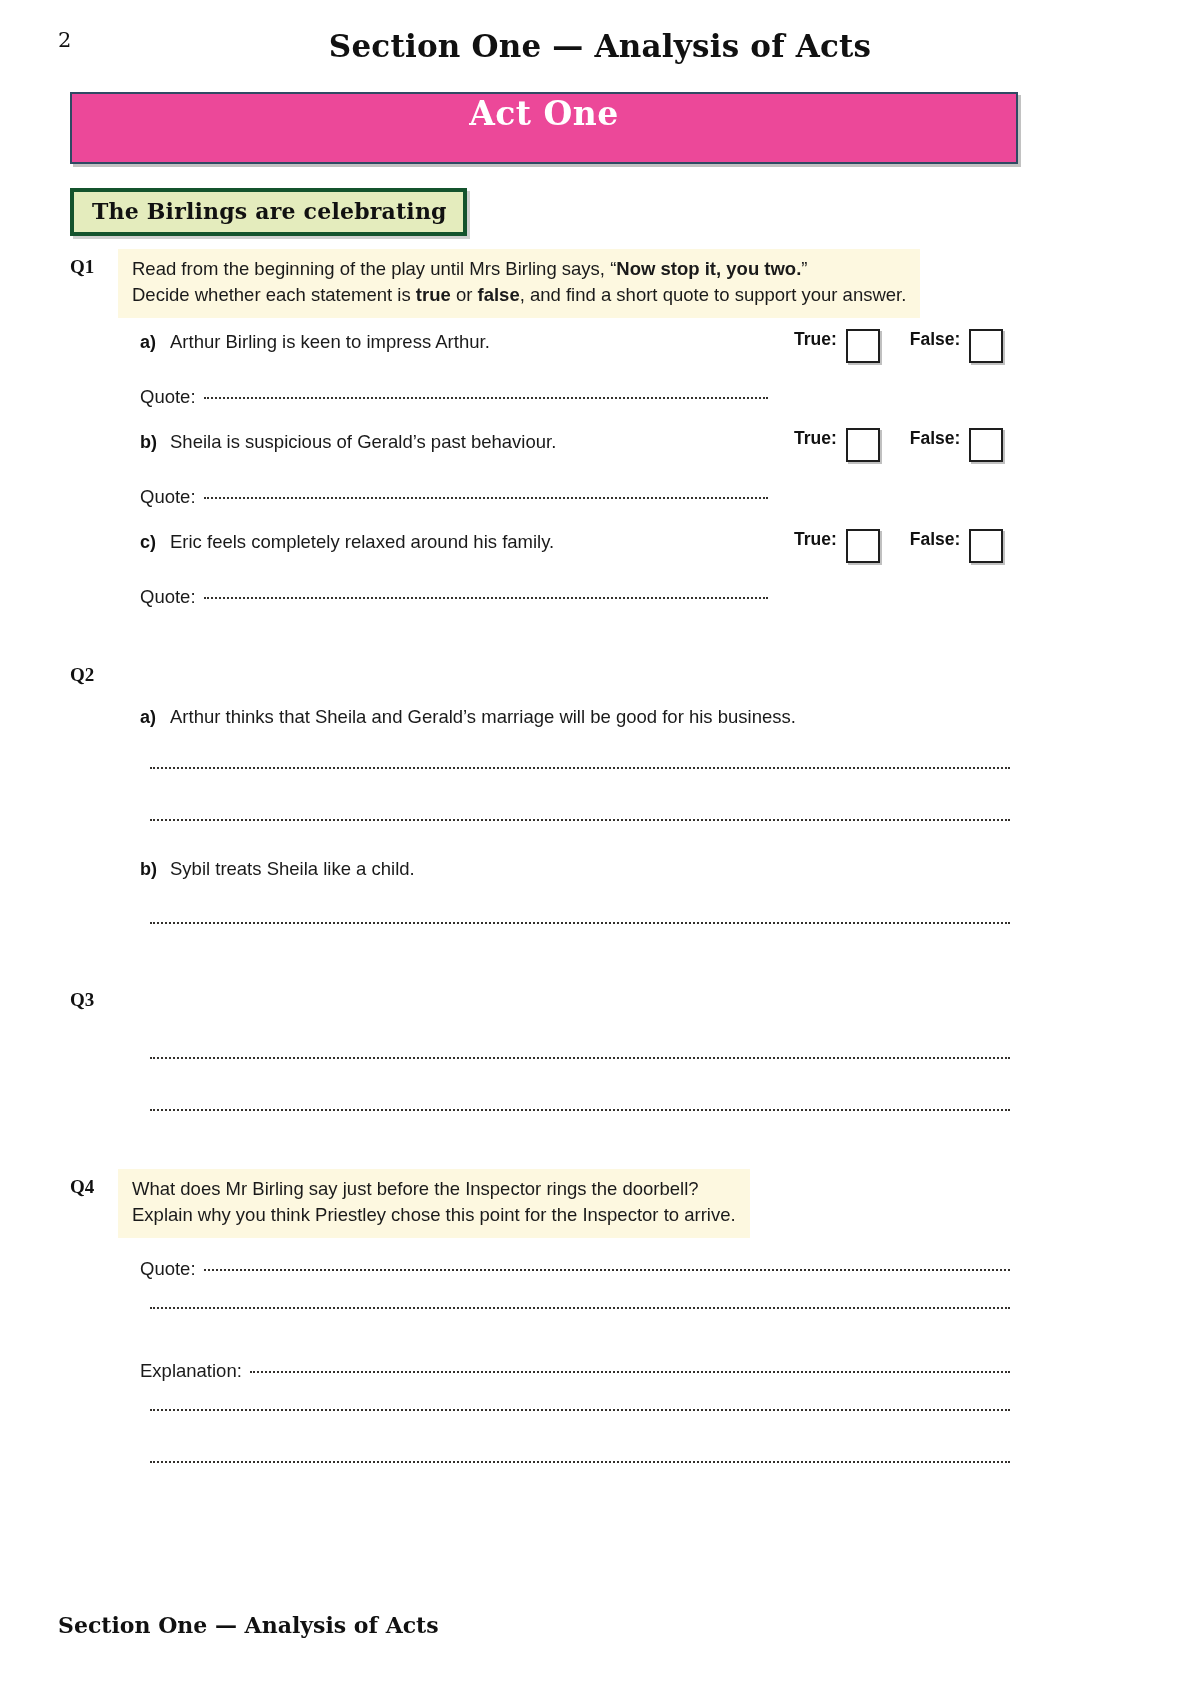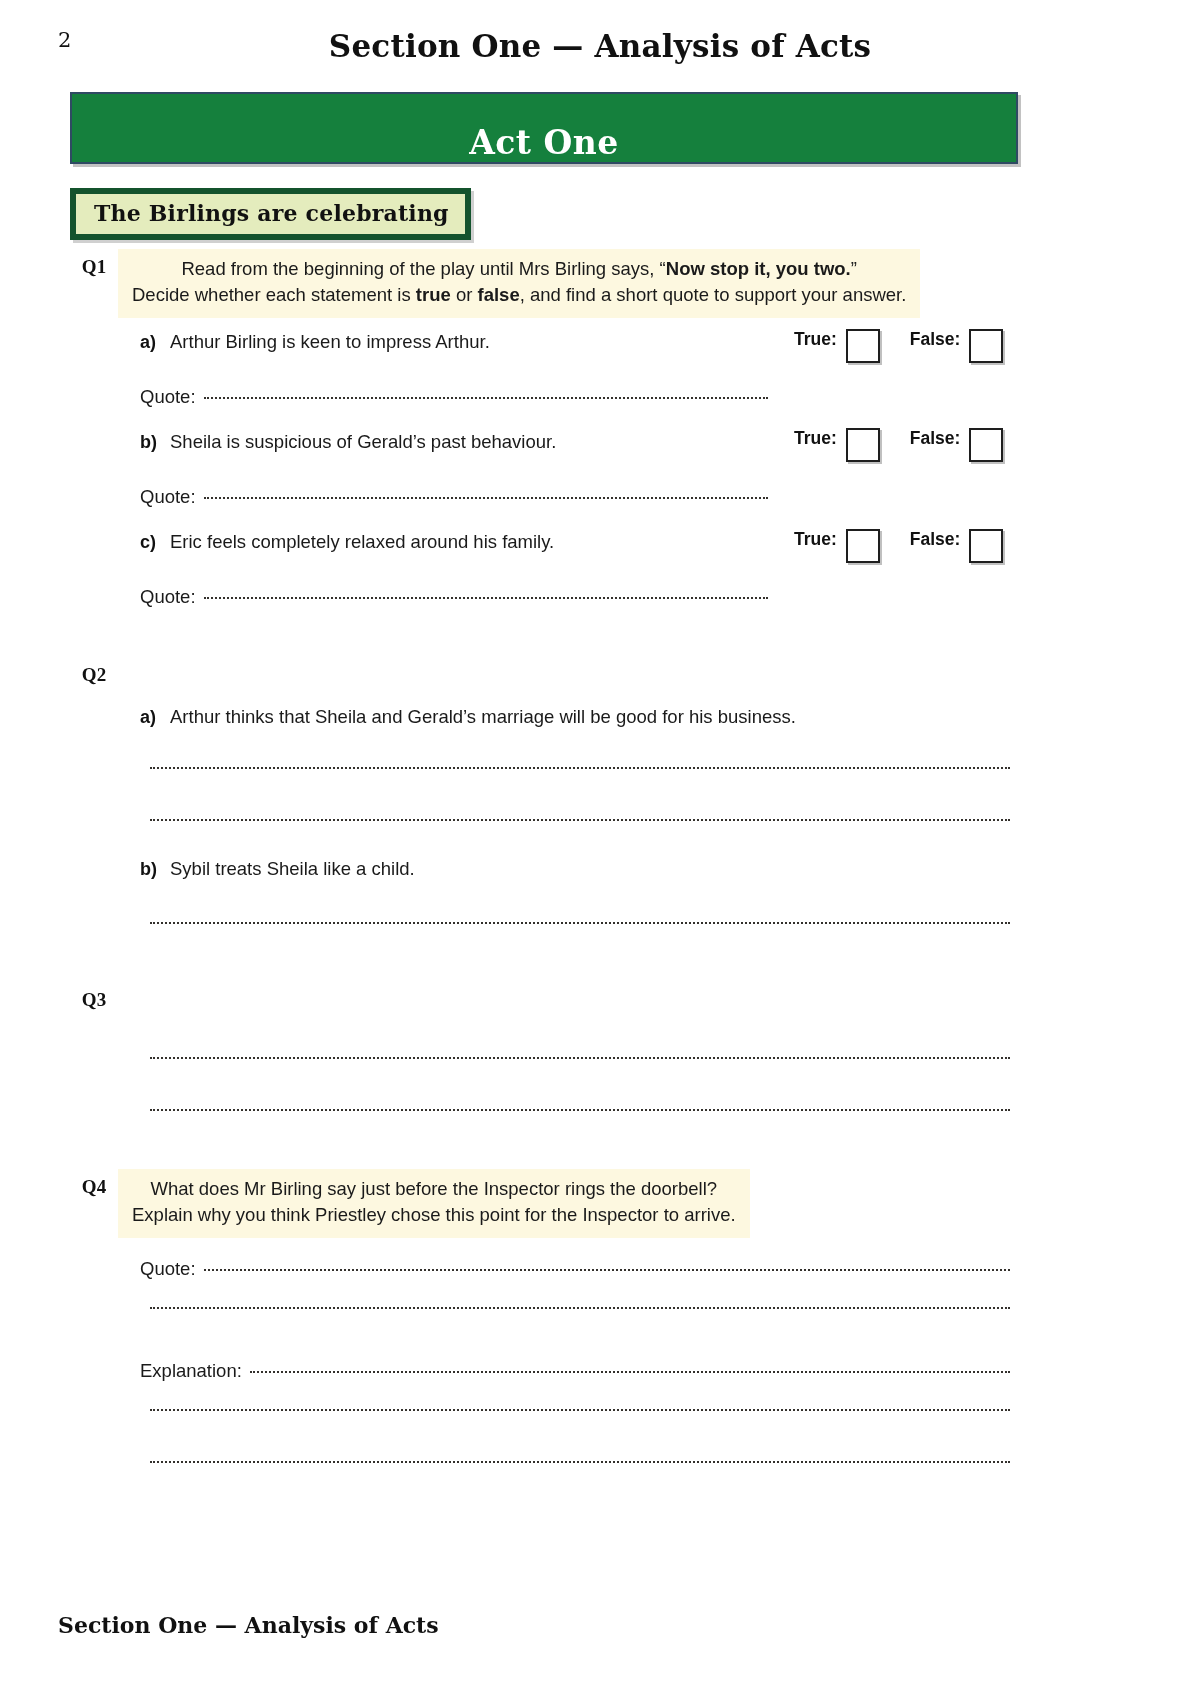--- a/index.html
+++ b/index.html
@@ -41,63 +41,62 @@
     color: #111;
   }
 
   
   .act-banner {
     position: absolute;
     left: 70px;
     top: 92px;
     width: 944px;
     height: 68px;
-    background: #15803d;
+    background: #ec4899;
     border: 2px solid #2f4a63;
     box-shadow: 3px 3px 0 rgba(120,120,120,0.45);
     display: flex;
-    align-items: flex-end;
+    align-items: flex-start;
     justify-content: center;
   }
   .act-banner-title {
     font-family: "DejaVu Serif", serif;
     font-weight: bold;
     font-size: 33px;
     color: #ffffff;
     letter-spacing: 0.5px;
   }
 
   
   .topic-box {
     position: absolute;
     left: 70px;
     top: 188px;
     background: #e4ecbd;
-    border: 6px solid #14532d;
+    border: 4px solid #14532d;
     box-shadow: 3px 3px 0 rgba(150,150,150,0.45);
     padding: 6px 16px 8px 18px;
   }
   .topic-box-label {
     font-family: "DejaVu Serif", serif;
     font-weight: bold;
     font-size: 22px;
     color: #111;
     letter-spacing: 0.2px;
   }
 
   
   .q-block {
     position: absolute;
     left: 70px;
     width: 1060px;
   }
   .q-row {
     display: flex;
     align-items: flex-start;
-    text-align: center;
   }
   .q-tag {
     font-family: "Liberation Serif", serif;
     font-weight: bold;
     font-size: 19px;
     width: 48px;
     flex: 0 0 48px;
     padding-top: 7px;
     color: #111;
   }

